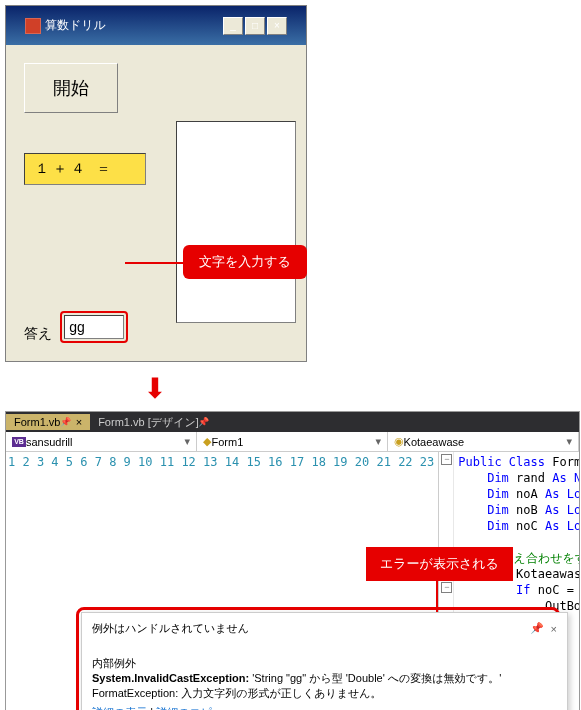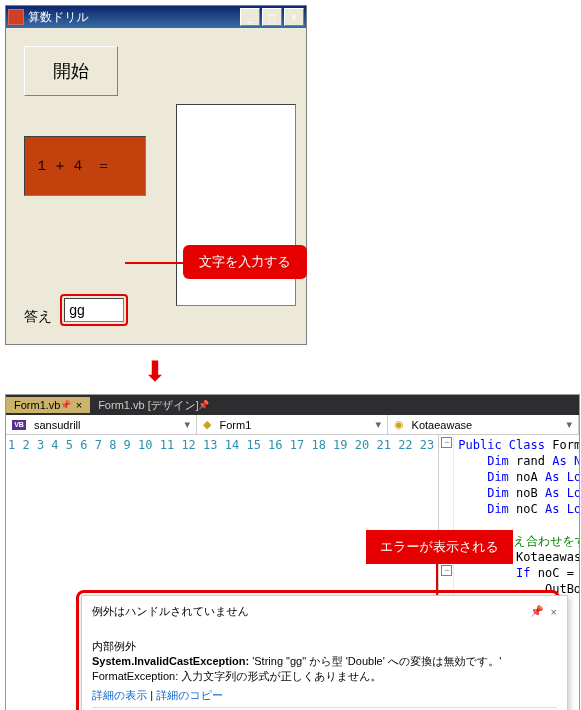--- a/index.html
+++ b/index.html
@@ -1,39 +1,39 @@
 <!DOCTYPE html>
 <html><head>
 <meta charset="utf-8">
 <style>
 body{margin:0;font-family:"MS Gothic","Meiryo",sans-serif;font-size:12px;background:#fff;width:581px}
 .wrapper{padding:5px 5px 5px 5px}
 .window{border:1px solid #808080;background:#ece9d8;width:300px;position:relative}
-.titlebar{background:linear-gradient(#0a246a,#3a6ea5);color:#fff;height:22px;display:flex;align-items:center;padding:0 2px;font-size:12px}
+.titlebar{background:linear-gradient(#0a246a,#3a6ea5);color:#fff;height:39px;display:flex;align-items:center;padding:0 19px;font-size:12px}
 .titlebar .spacer{flex:1}
 .sysbtn{width:18px;height:16px;background:#ece9d8;border:1px solid #808080;border-top-color:#fff;border-left-color:#fff;margin-left:2px;display:flex;align-items:center;justify-content:center;font-size:10px;font-family:Arial}
 .client{padding:18px 18px 18px 18px;position:relative;height:280px}
 .start-btn{border:1px solid #808080;border-top-color:#fff;border-left-color:#fff;background:#ece9d8;padding:12px 28px;font-size:18px}
-.question-box{border:1px solid #808080;border-top-color:#404040;border-left-color:#404040;background:#c2410c;padding:20px 10px;font-size:14px;font-family:Liberation Serif, serif;letter-spacing:4px;width:100px;margin-top:40px}
+.question-box{border:1px solid #808080;border-top-color:#404040;border-left-color:#404040;background:#fde047;padding:6px 10px;font-size:14px;font-family:Liberation Serif, serif;letter-spacing:4px;width:100px;margin-top:40px}
 .answer-row{position:absolute;bottom:18px;left:18px;display:flex;align-items:flex-end}
 .answer-label{font-size:14px;margin-right:8px}
 .answer-input{border:2px solid #e60000;padding:2px;border-radius:4px}
 .answer-input input{border:1px solid #808080;border-top-color:#404040;border-left-color:#404040;background:#fff;width:50px;padding:3px 4px;font-family:Liberation Sans, sans-serif;font-size:14px}
 .preview{position:absolute;top:76px;left:170px;width:118px;height:200px;border:1px solid #808080;border-top-color:#404040;border-left-color:#404040;background:#fff}
 .callout1{position:absolute;top:240px;left:178px;background:#e60000;color:#fff;padding:8px 16px;border-radius:6px;font-size:13px}
 .callout1:before{content:"";position:absolute;left:-58px;top:50%;width:58px;height:2px;background:#e60000}
 .arrow-down{text-align:center;font-size:28px;color:#e60000;margin:10px 0 6px 130px;width:40px}
 .ide{border:1px solid #999;width:573px}
 .tabs{background:#2d2d30;display:flex;align-items:center;height:20px;font-size:11px}
 .tab{padding:2px 8px;color:#ccc;display:flex;align-items:center;}
 .tab.active{background:#cbb46a;color:#000}
 .tab .pin{font-size:9px}
 .tab .x{margin-left:4px}
 .dropdowns{display:flex;border-bottom:1px solid #ccc;background:#fff}
-.dd{flex:1;border-right:1px solid #ccc;padding:3px 6px;display:flex;align-items:center;gap:8px;font-size:11px}
+.dd{flex:1;border-right:1px solid #ccc;padding:3px 6px;display:flex;align-items:center;gap:0;font-size:11px}
 .dd .chev{margin-left:auto;color:#666}
 .vbicon{width:14px;height:10px;background:#5c2d91;color:#fff;font-size:7px;display:inline-flex;align-items:center;justify-content:center;font-weight:bold}
 .cubicon{color:#c9a020;font-size:11px}
 .code-area{display:flex;background:#fff;position:relative}
 .gutter{background:#fff;border-right:1px solid #ccc;text-align:right;color:#2b91af;font-family:Consolas,monospace;font-size:12px;padding:2px 4px 2px 2px;line-height:16px;min-width:28px}
 .fold{width:14px;border-right:1px solid #e8e8e8;position:relative}
 .fold .box{position:absolute;left:2px;width:9px;height:9px;border:1px solid #808080;font-size:9px;line-height:8px;text-align:center;color:#808080;background:#fff}
 .code{font-family:Consolas,monospace;font-size:12px;line-height:16px;padding:2px 0 2px 4px;flex:1;white-space:pre;color:#000;overflow:hidden}
 .kw{color:#0000ff}
 .cm{color:#008000}

